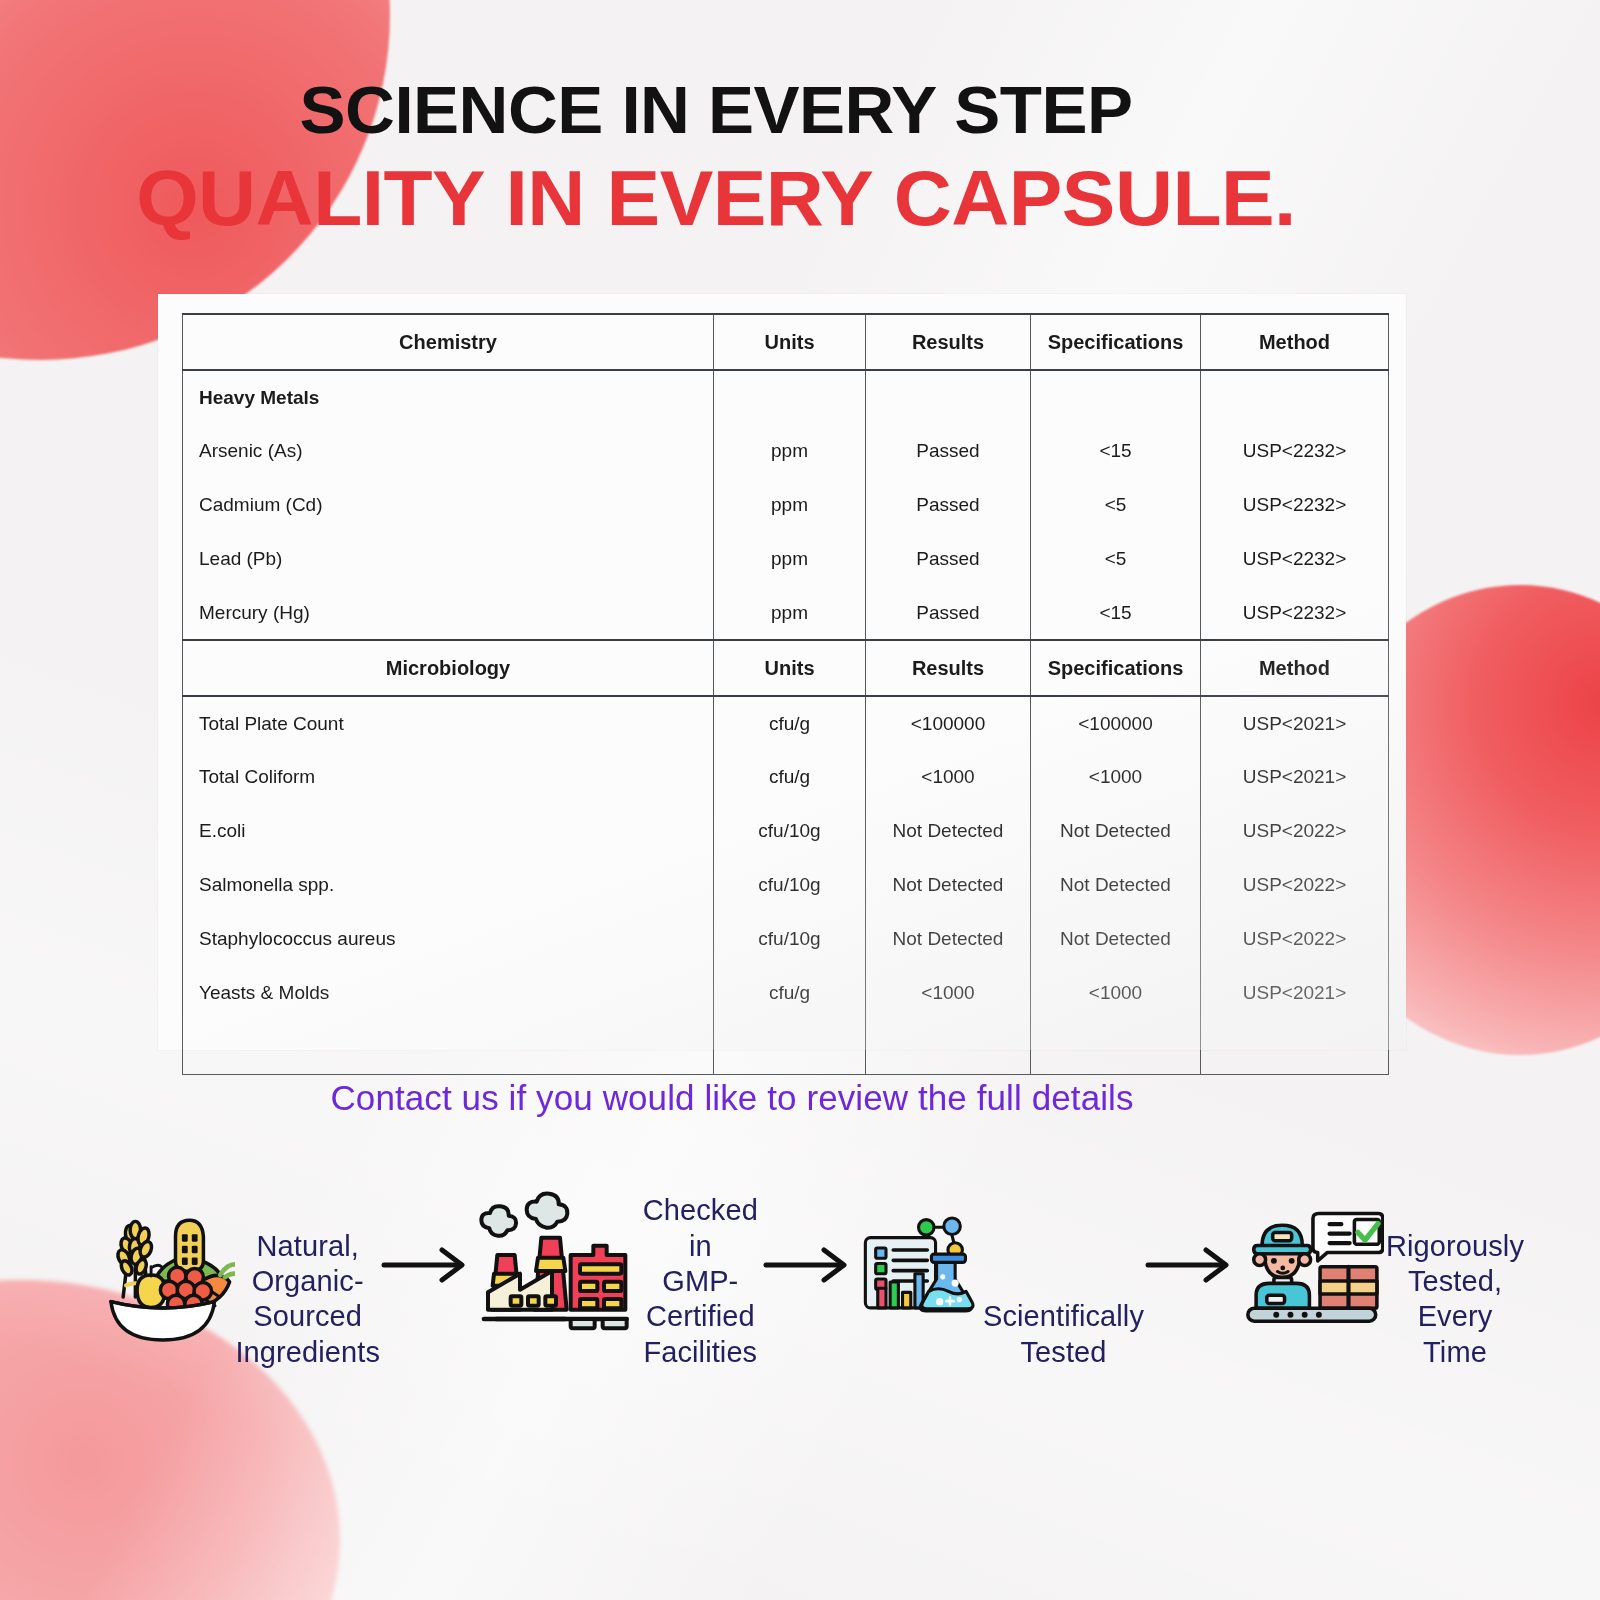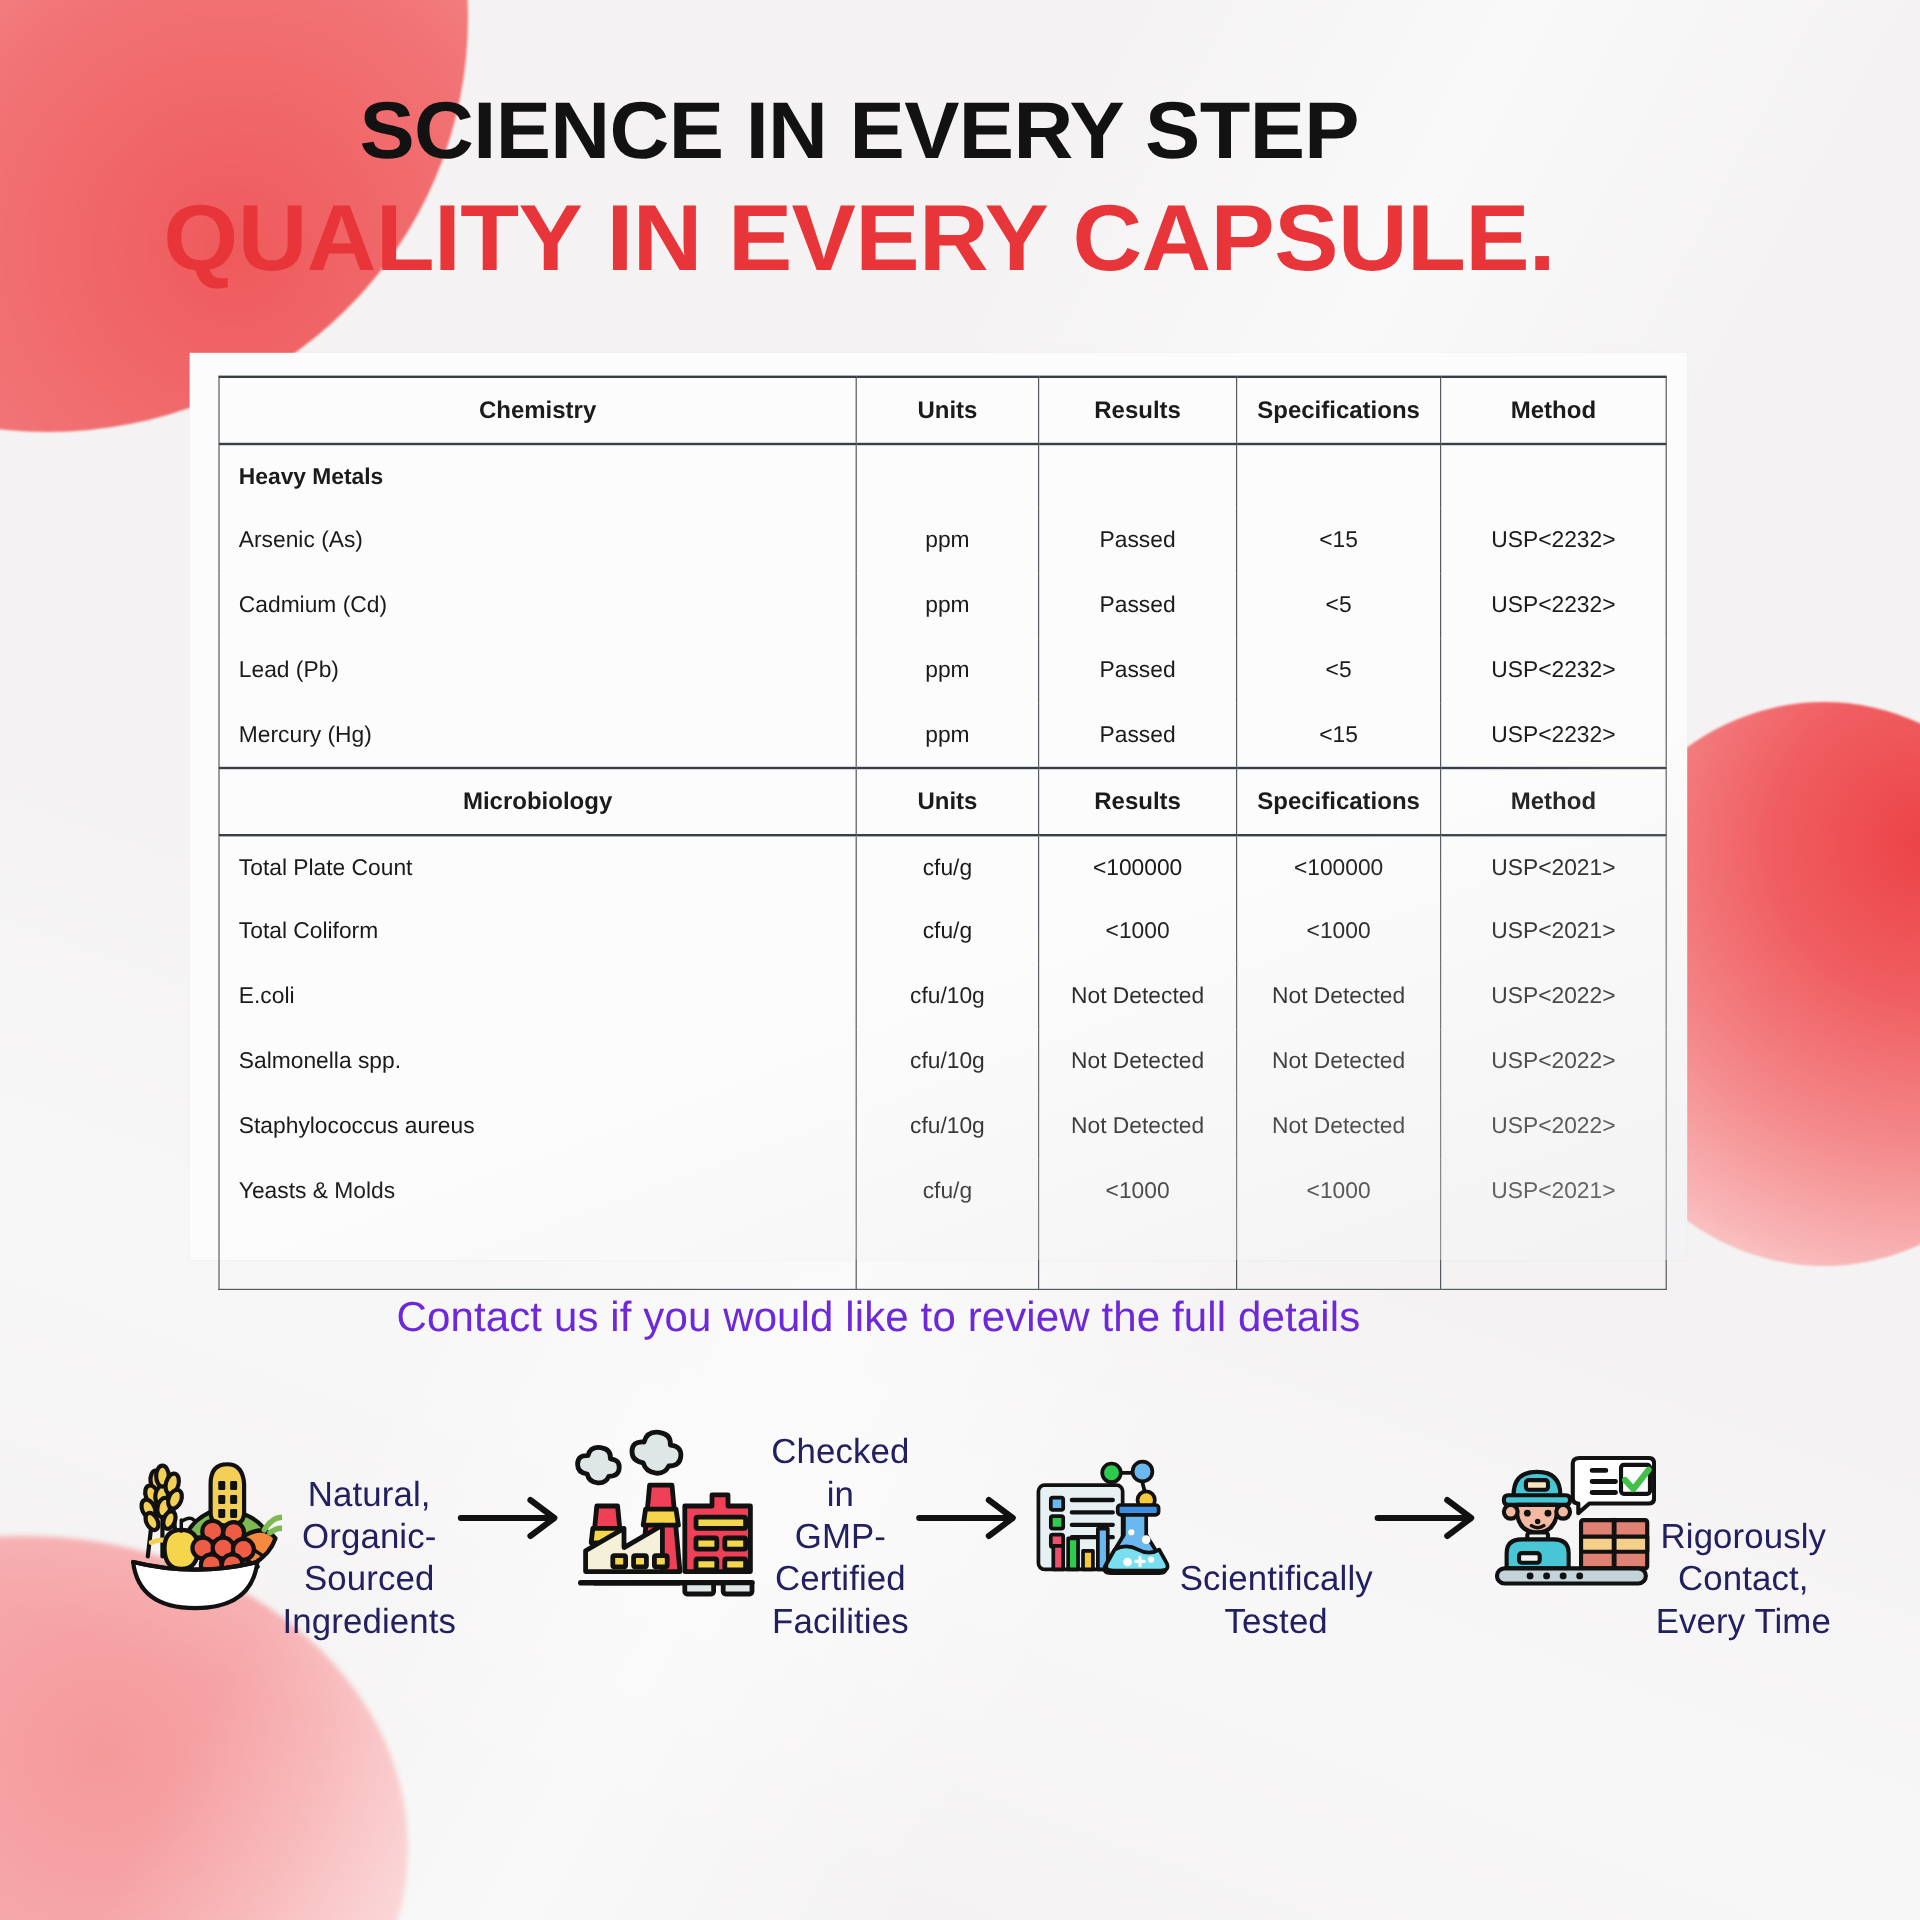--- a/index.html
+++ b/index.html
@@ -506,18 +506,18 @@
             <rect x="20" y="178" width="216" height="22" rx="11" fill="#c2d3da"></rect>
             <g fill="#111" stroke="none">
               <circle cx="68" cy="189" r="5"></circle>
                 <circle cx="92" cy="189" r="5"></circle>
               <circle cx="116" cy="189" r="5"></circle>
                 <circle cx="140" cy="189" r="5"></circle>
             </g>
           </g>
         </svg>
       </div>
-      <div class="step-label">Rigorously Contact,
+      <div class="step-label">Rigorously Tested,
 Every Time</div>
     </div>
 
   </div>
 </div>
 
 </body></html>

